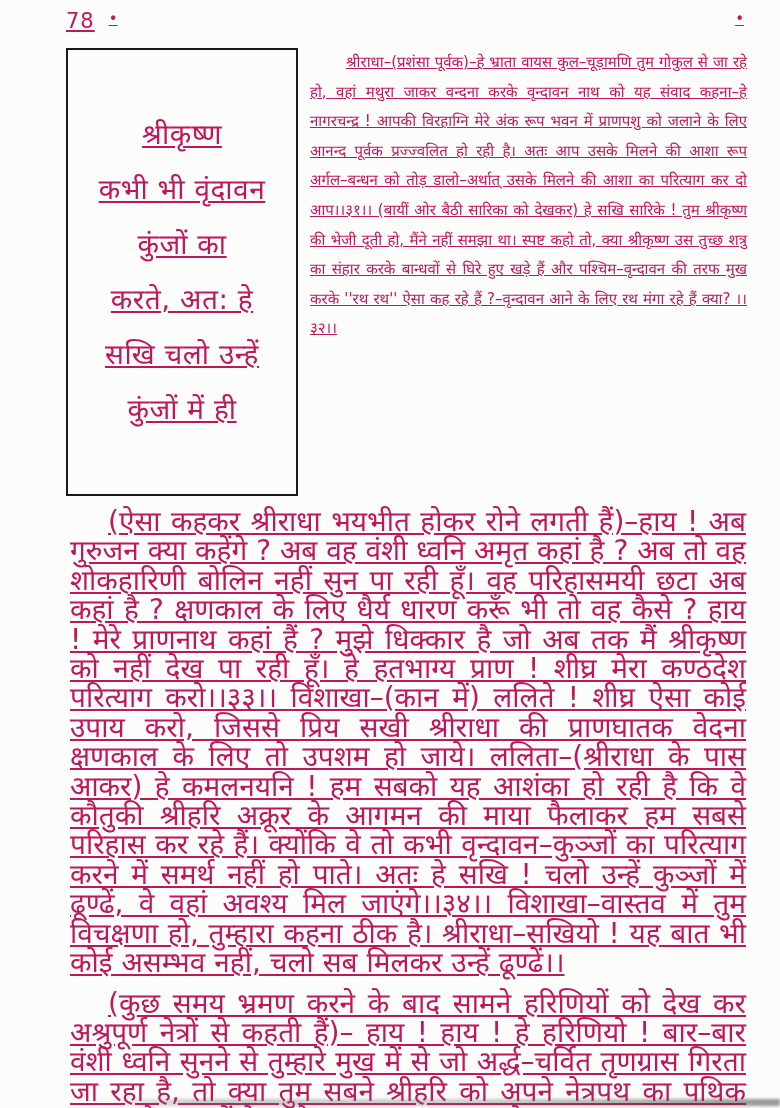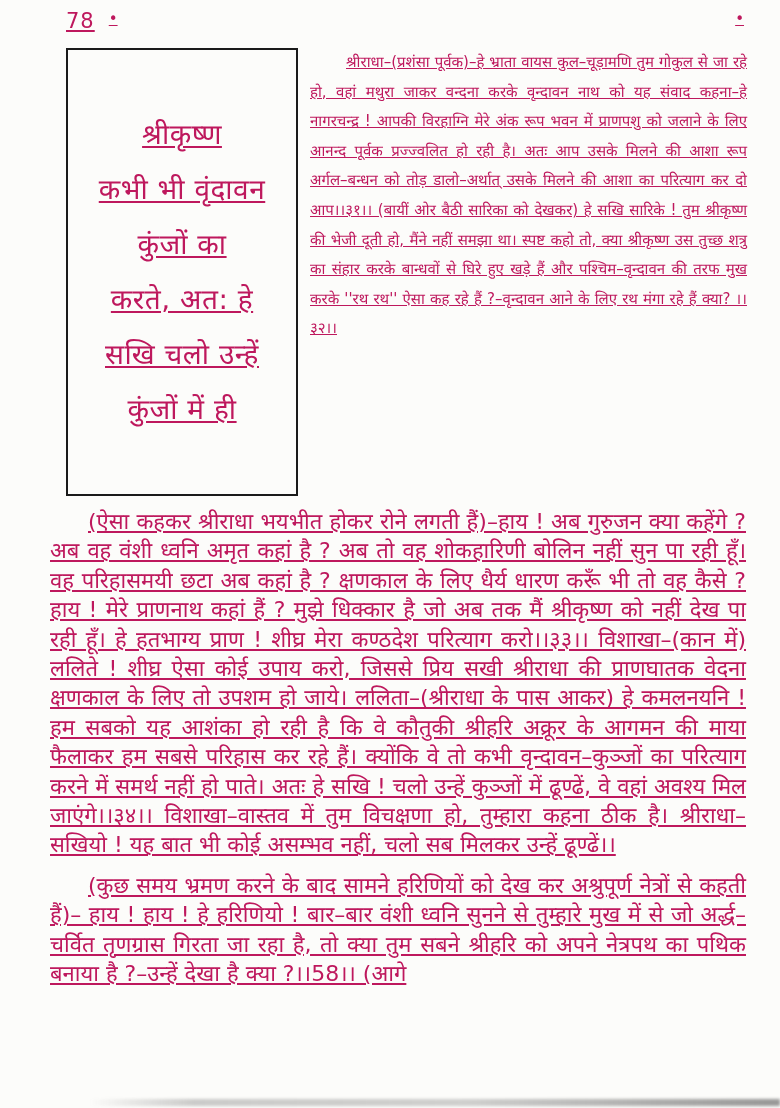--- a/index.html
+++ b/index.html
@@ -59,22 +59,22 @@
     margin-left: 12px;
     margin-right: 33px;
     font-size: 15px;
     line-height: 29.6px;
     text-align: justify;
   }
   .first-col p { margin: 0; text-indent: 36px; }
 
   
   .body-para {
-    margin: 11px 34px 0 50px;
-    font-size: 22px;
+    margin: 11px 34px 0 70px;
+    font-size: 28px;
     line-height: 29.4px;
     text-align: justify;
   }
   .body-para p { margin: 0; text-indent: 38px; }
 
   
   .scan-edge {
     position: absolute;
     bottom: 2px;
     left: 90px;

